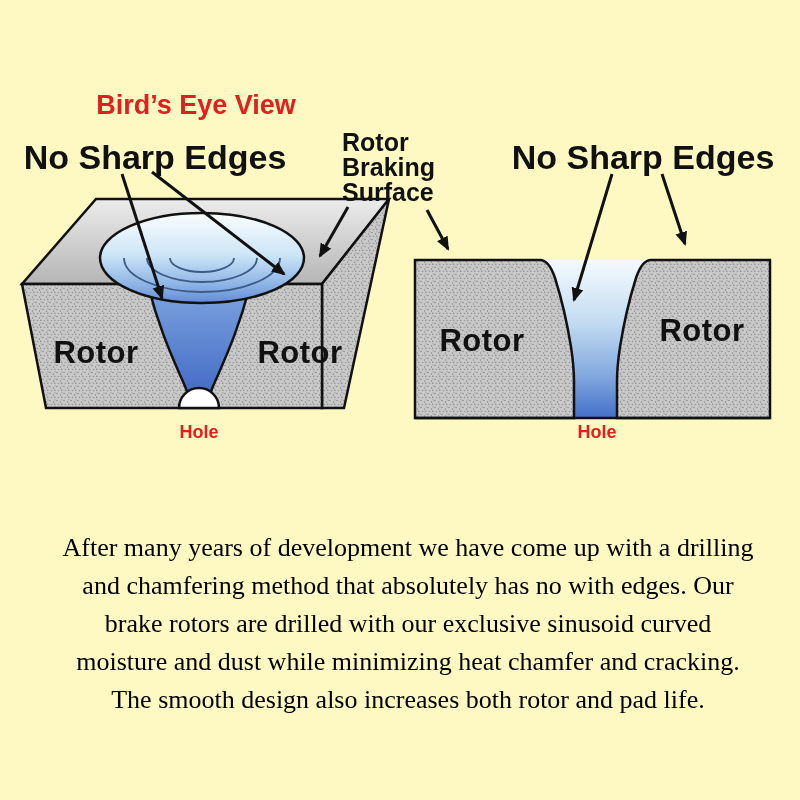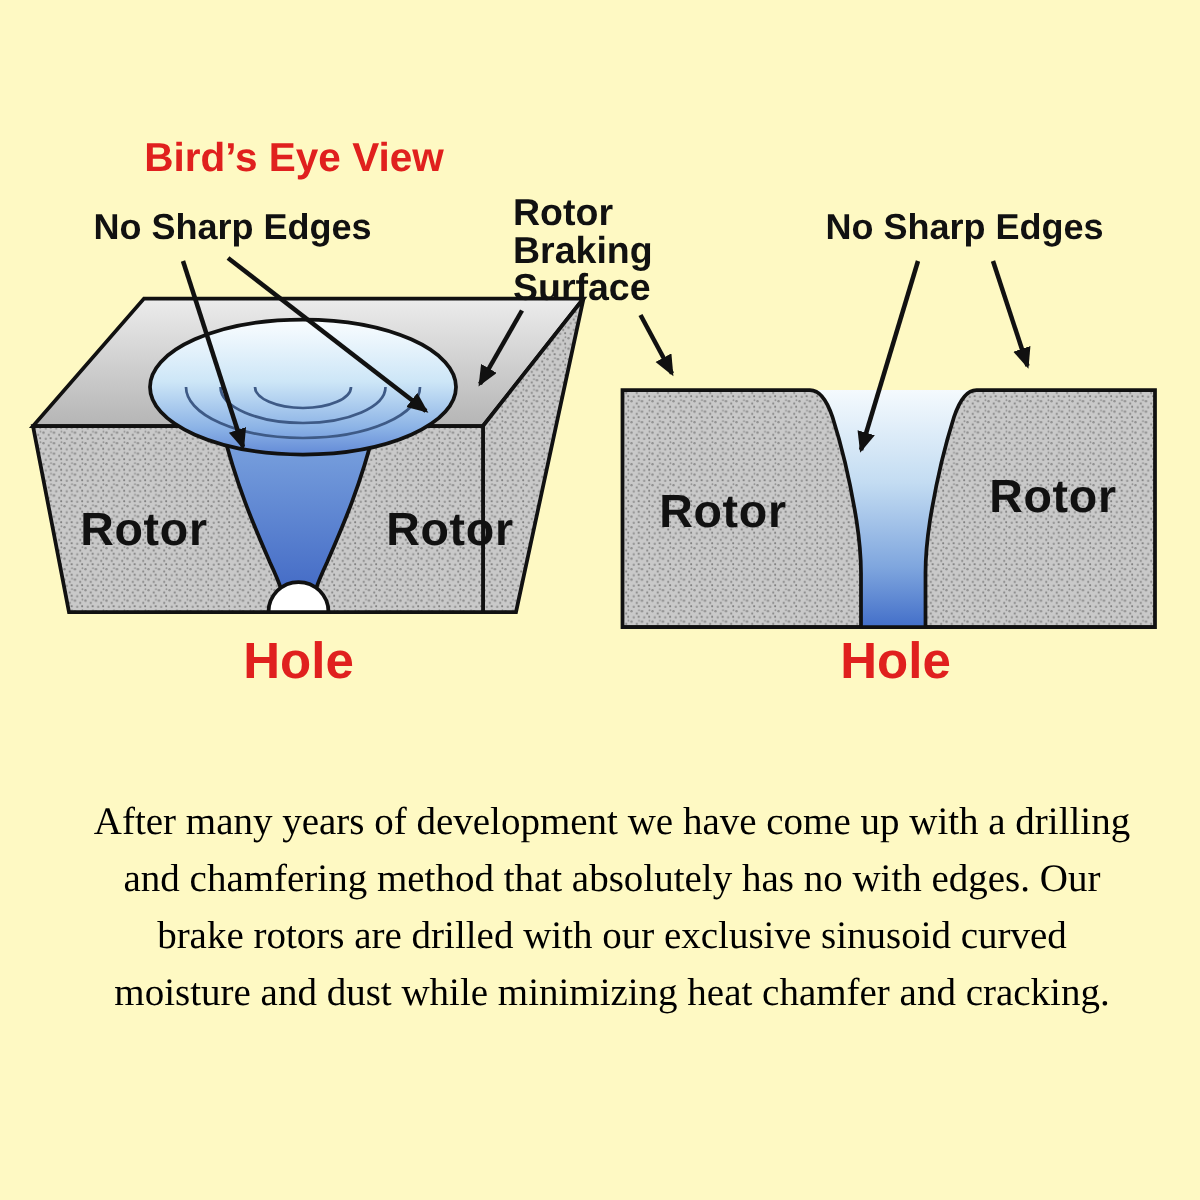--- a/index.html
+++ b/index.html
@@ -3,24 +3,24 @@
 <meta charset="utf-8">
 <style>
   :root { --accent-red:#e0201e; }
   html,body { margin:0; padding:0; background:#fff; }
   .page {
     position:relative; width:800px; height:800px; background:#fef9c3;
     font-family:"Liberation Sans", sans-serif; overflow:hidden;
   }
   .lbl { position:absolute; font-weight:bold; color:#111; white-space:nowrap; }
   .title { color:var(--accent-red,#e0201e); font-size:27px; transform:translateX(-50%); }
-  .nse { font-size:24px; transform:translateX(-50%); }
+  .nse { font-size:34px; transform:translateX(-50%); }
   .rbs { font-size:25px; line-height:25px; }
   .rotor { font-size:31px; transform:translateX(-50%); letter-spacing:.5px; }
-  .hole { font-size:34px; color:var(--accent-red,#e0201e); transform:translateX(-50%); }
+  .hole { font-size:18px; color:var(--accent-red,#e0201e); transform:translateX(-50%); }
   .diagram-svg { position:absolute; left:0; top:0; width:800px; height:800px; }
   .para {
     position:absolute; left:0; right:0; top:529px; text-align:center;
     font-family:"Liberation Serif", serif; font-size:26px; line-height:38px; color:#000;
   }
   .para div { white-space:nowrap;padding-left:16px; }
 </style>
 </head>
 <body>
 
@@ -105,15 +105,16 @@
   <div class="lbl rotor" style="left:702px; top:313px;">Rotor</div>
 
   <div class="lbl hole" style="left:199px; top:422px;">Hole</div>
   <div class="lbl hole" style="left:597px; top:422px;">Hole</div>
 
   <div class="para">
     <div>After many years of development we have come up with a drilling</div>
     <div>and chamfering method that absolutely has no with edges.  Our</div>
     <div>brake rotors are drilled with our exclusive sinusoid curved</div>
     <div>moisture and dust while minimizing heat chamfer and cracking.</div>
+    <div>The smooth design also increases both rotor and pad life.</div>
   </div>
 
 </div>
 
 </body></html>

